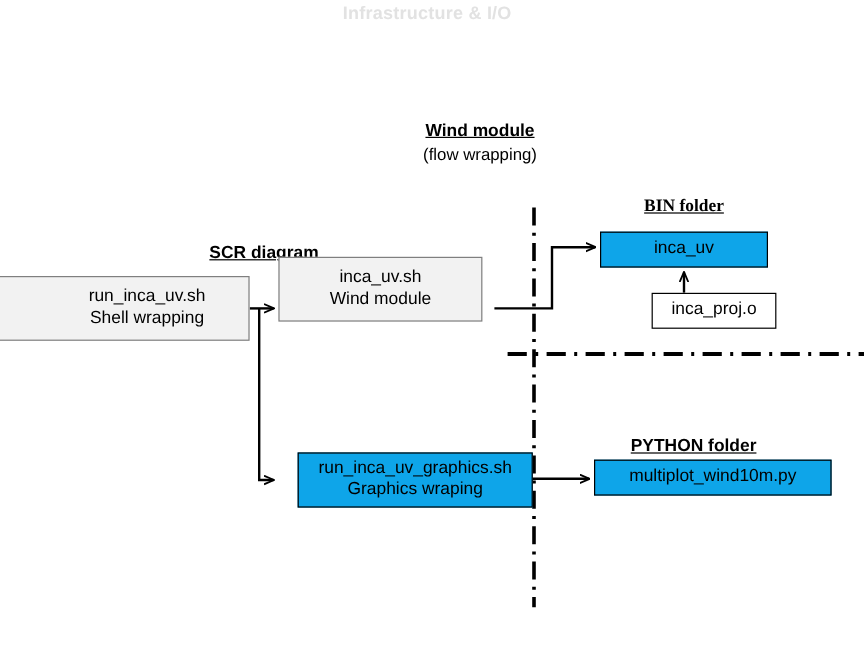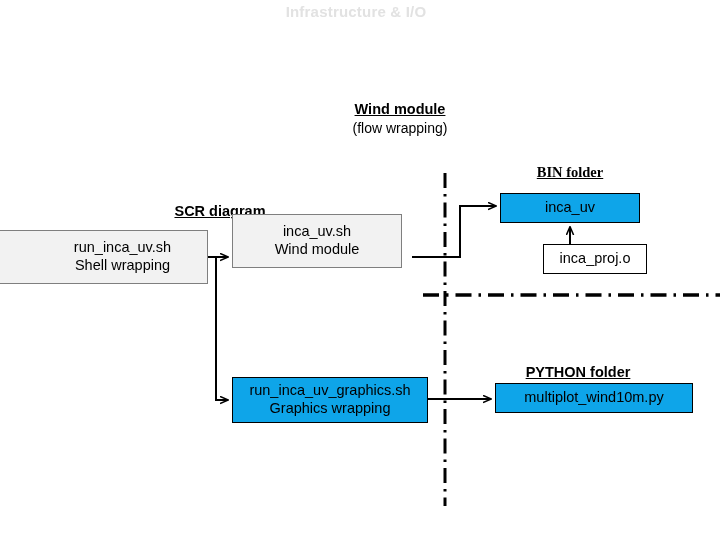--- a/index.html
+++ b/index.html
@@ -51,21 +51,21 @@
     text-align:center;white-space:nowrap;
   }
   .box.shaded{background:#f2f2f2;border:1px solid #7f7f7f;}
   .box.plain{background:#0ea5e9;border:1px solid #000;}
   .box.white{background:#ffffff;border:1px solid #000;}
 
   #box-run-inca-uv{left:-1px;top:230px;width:209px;height:54px;padding-left:38px;}
   #box-inca-uv-sh{left:232px;top:214px;width:170px;height:54px;}
   #box-inca-uv{left:500px;top:193px;width:140px;height:30px;}
   #box-inca-proj{left:518px;top:244px;width:104px;height:30px;margin-left:25px;}
-  #box-graphics{left:232px;top:377px;width:196px;height:46px;}
+  #box-graphics{left:248px;top:377px;width:196px;height:46px;}
   #box-multiplot{left:495px;top:383px;width:198px;height:30px;}
 
   
   #wires{position:absolute;left:0;top:0;width:720px;height:540px;}
 </style>
 </head>
 <body>
 
 <div id="stage">
 
@@ -113,20 +113,20 @@
   <div class="box plain" id="box-inca-uv">
     <span>inca_uv</span>
   </div>
 
   <div class="box white" id="box-inca-proj">
     <span>inca_proj.o</span>
   </div>
 
   <div class="box plain" id="box-graphics">
     <span>run_inca_uv_graphics.sh</span>
-    <span>Graphics wrapping</span>
+    <span>Graphics wraping</span>
   </div>
 
   <div class="box plain" id="box-multiplot">
     <span>multiplot_wind10m.py</span>
   </div>
 
 </div>
 
 </body></html>

